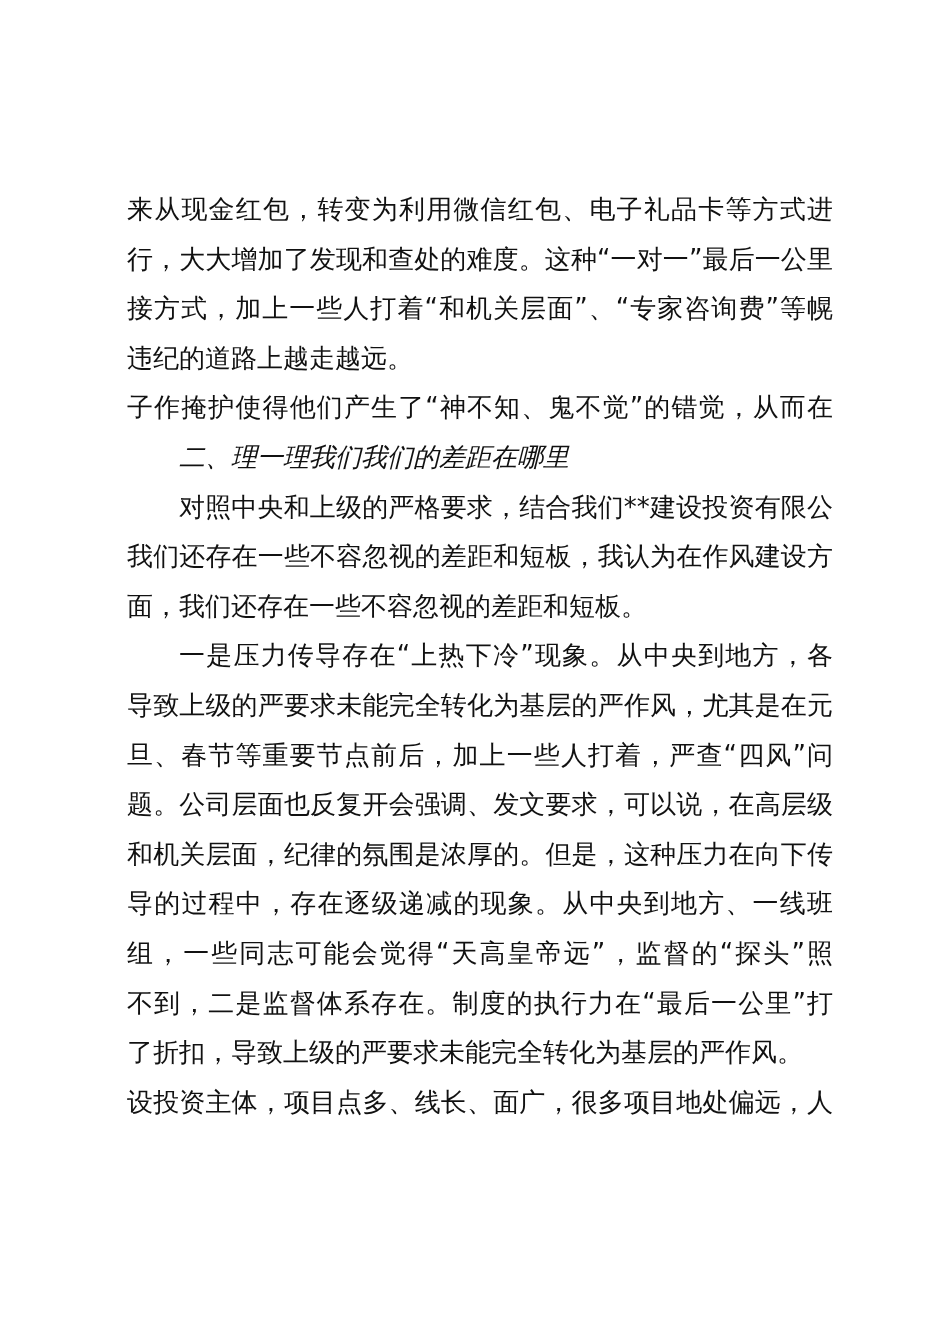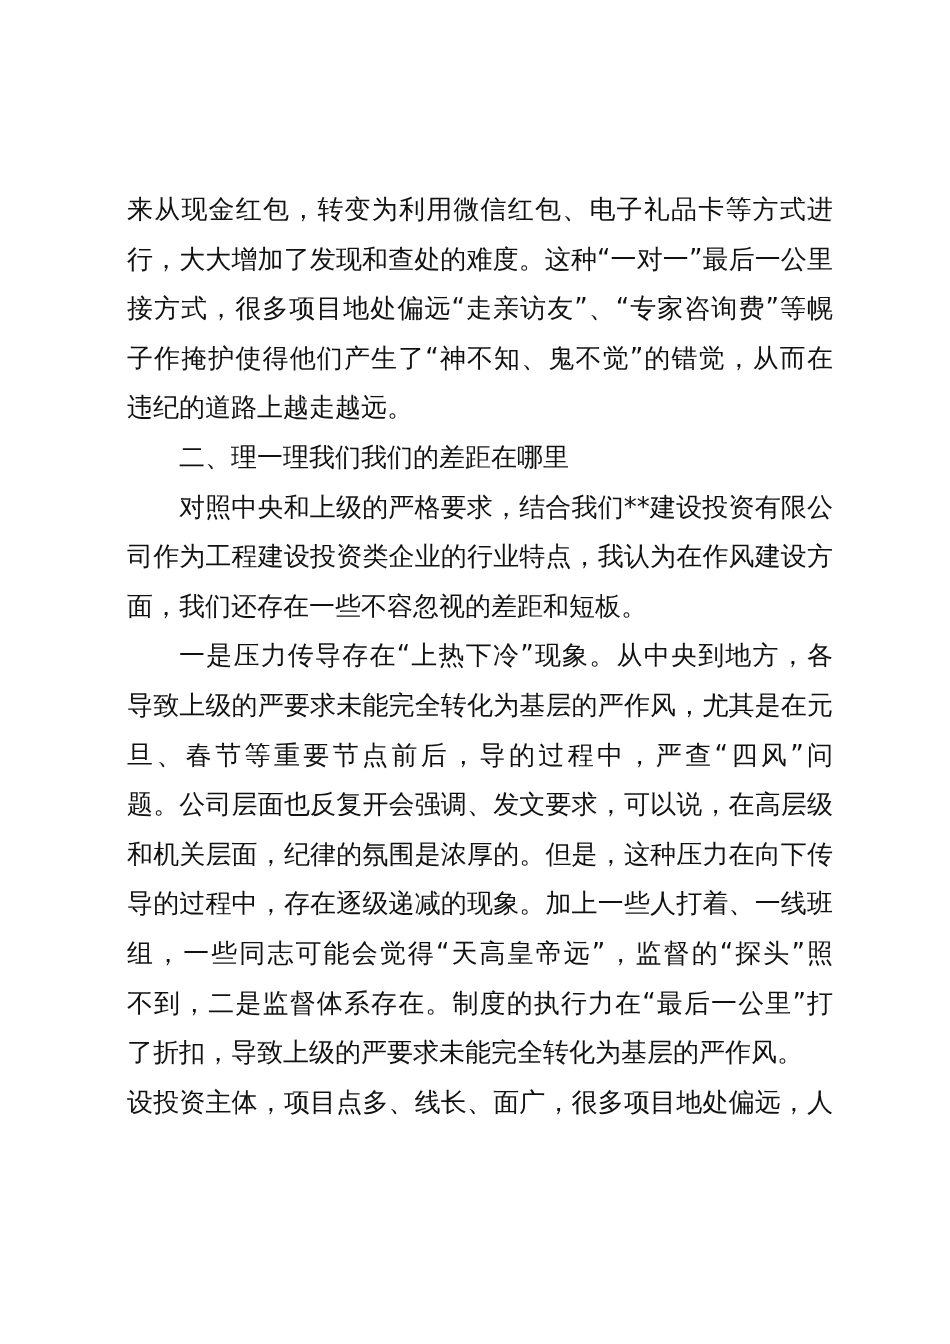--- a/index.html
+++ b/index.html
@@ -39,53 +39,54 @@
       letter-spacing: 0;
     }
     .line.last {
       text-align-last: left;
     }
     .line.indent {
       padding-left: 52px;
     }
     .line.heading {
       text-align-last: left;
+      font-style: italic;
     }
   </style>
 </head>
 <body>
 
 <div class="page">
   <div class="content">
 
     <div>
       <div class="line">来从现金红包，转变为利用微信红包、电子礼品卡等方式进</div>
       <div class="line">行，大大增加了发现和查处的难度。这种“一对一”最后一公里</div>
-      <div class="line">接方式，很多项目地处偏远“走亲访友”、“专家咨询费”等幌</div>
+      <div class="line">接方式，加上一些人打着“和机关层面”、“专家咨询费”等幌</div>
+      <div class="line last">违纪的道路上越走越远。</div>
       <div class="line">子作掩护使得他们产生了“神不知、鬼不觉”的错觉，从而在</div>
-      <div class="line last">违纪的道路上越走越远。</div>
     </div>
 
     <div>
       <div class="line indent heading">二、理一理我们我们的差距在哪里</div>
     </div>
 
     <div>
       <div class="line indent">对照中央和上级的严格要求，结合我们**建设投资有限公</div>
-      <div class="line">司作为工程建设投资类企业的行业特点，我认为在作风建设方</div>
+      <div class="line">我们还存在一些不容忽视的差距和短板，我认为在作风建设方</div>
       <div class="line last">面，我们还存在一些不容忽视的差距和短板。</div>
     </div>
 
     <div>
       <div class="line indent">一是压力传导存在“上热下冷”现象。从中央到地方，各</div>
       <div class="line">导致上级的严要求未能完全转化为基层的严作风，尤其是在元</div>
-      <div class="line">旦、春节等重要节点前后，导的过程中，严查“四风”问</div>
+      <div class="line">旦、春节等重要节点前后，加上一些人打着，严查“四风”问</div>
       <div class="line">题。公司层面也反复开会强调、发文要求，可以说，在高层级</div>
       <div class="line">和机关层面，纪律的氛围是浓厚的。但是，这种压力在向下传</div>
-      <div class="line">导的过程中，存在逐级递减的现象。加上一些人打着、一线班</div>
+      <div class="line">导的过程中，存在逐级递减的现象。从中央到地方、一线班</div>
       <div class="line">组，一些同志可能会觉得“天高皇帝远”，监督的“探头”照</div>
       <div class="line">不到，二是监督体系存在。制度的执行力在“最后一公里”打</div>
       <div class="line last">了折扣，导致上级的严要求未能完全转化为基层的严作风。</div>
     </div>
 
     <div>
       <div class="line">设投资主体，项目点多、线长、面广，很多项目地处偏远，人</div>
     </div>
 
   </div>

